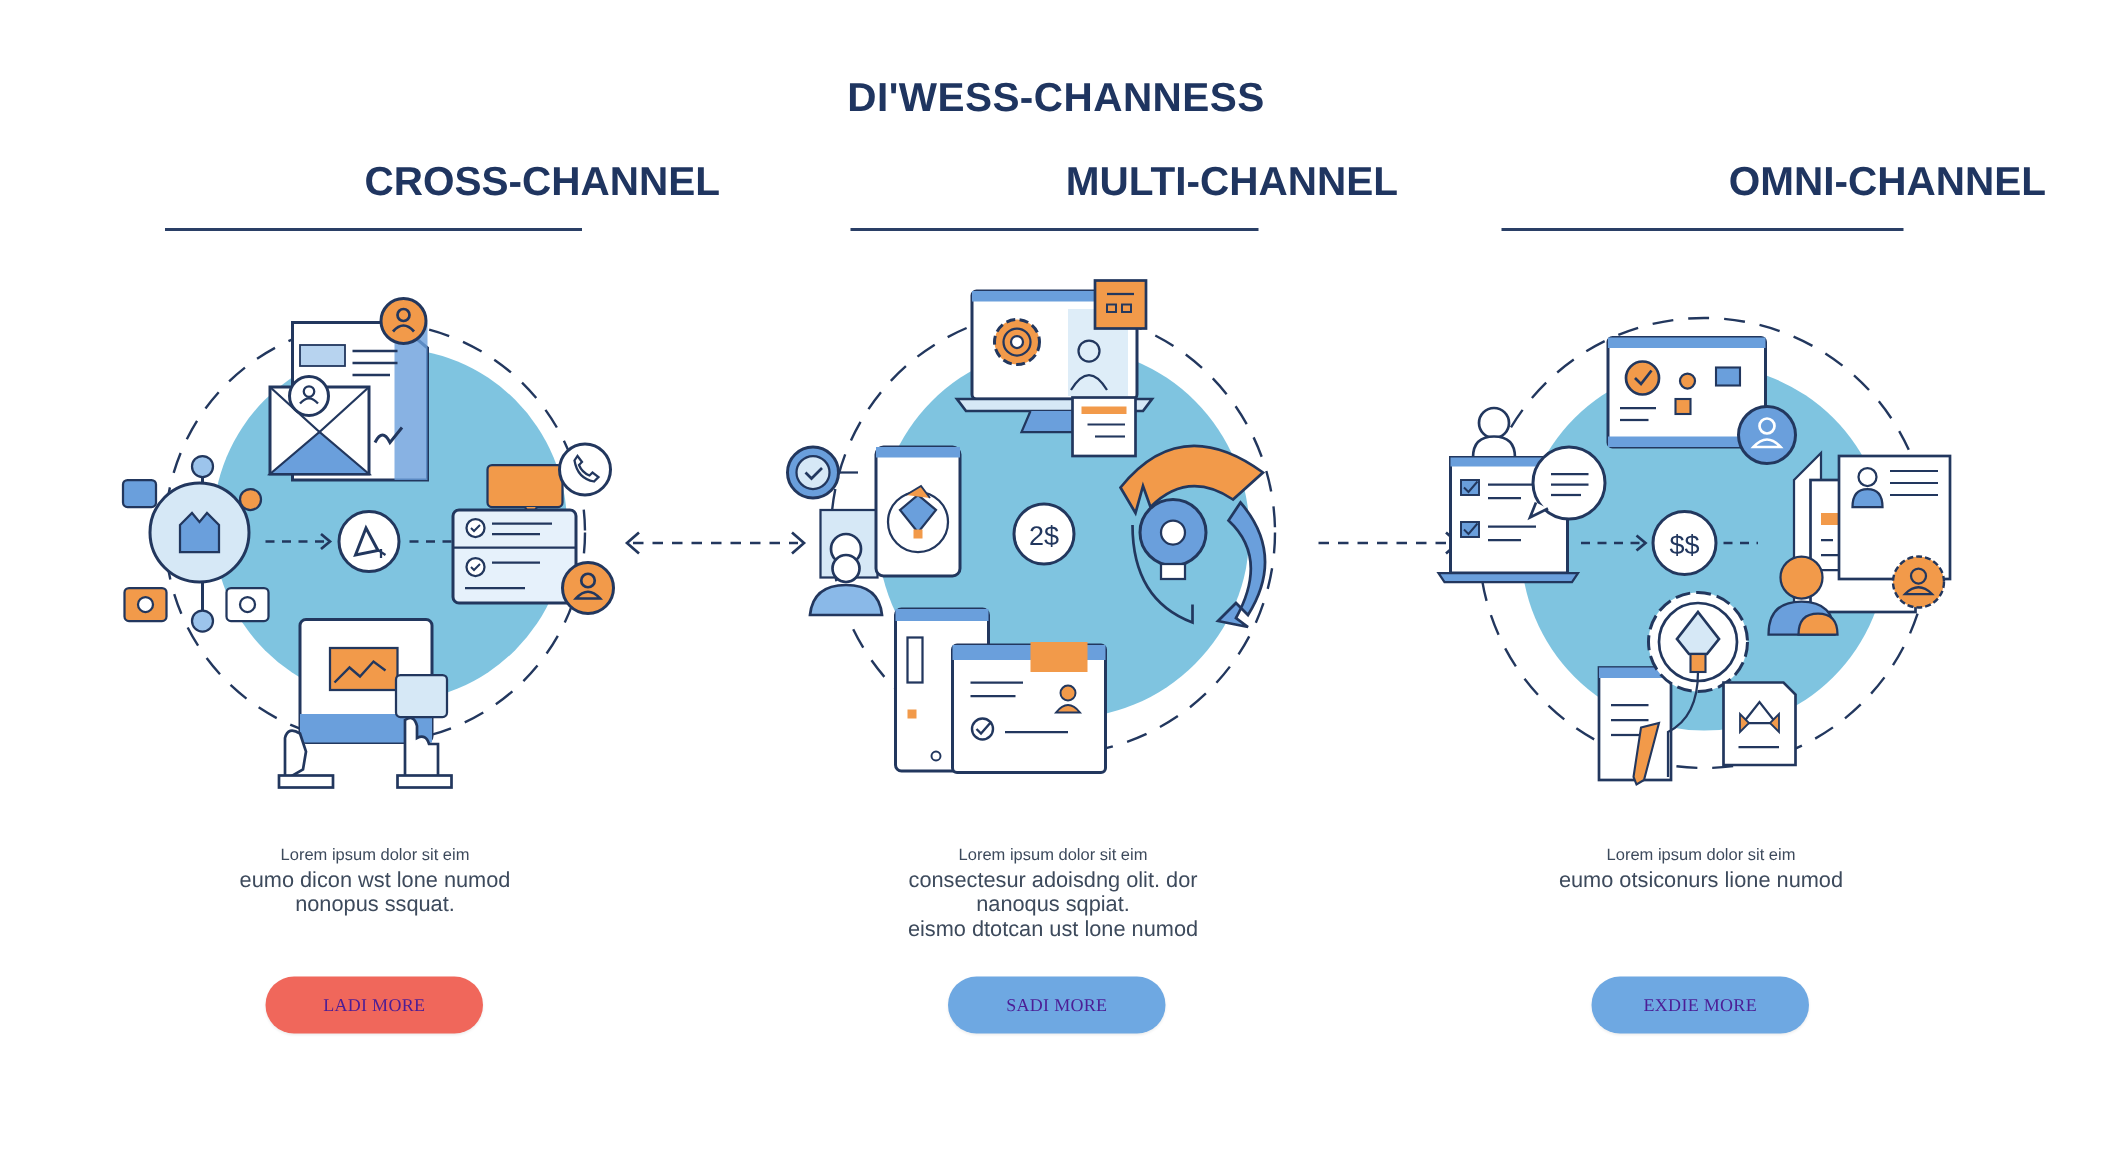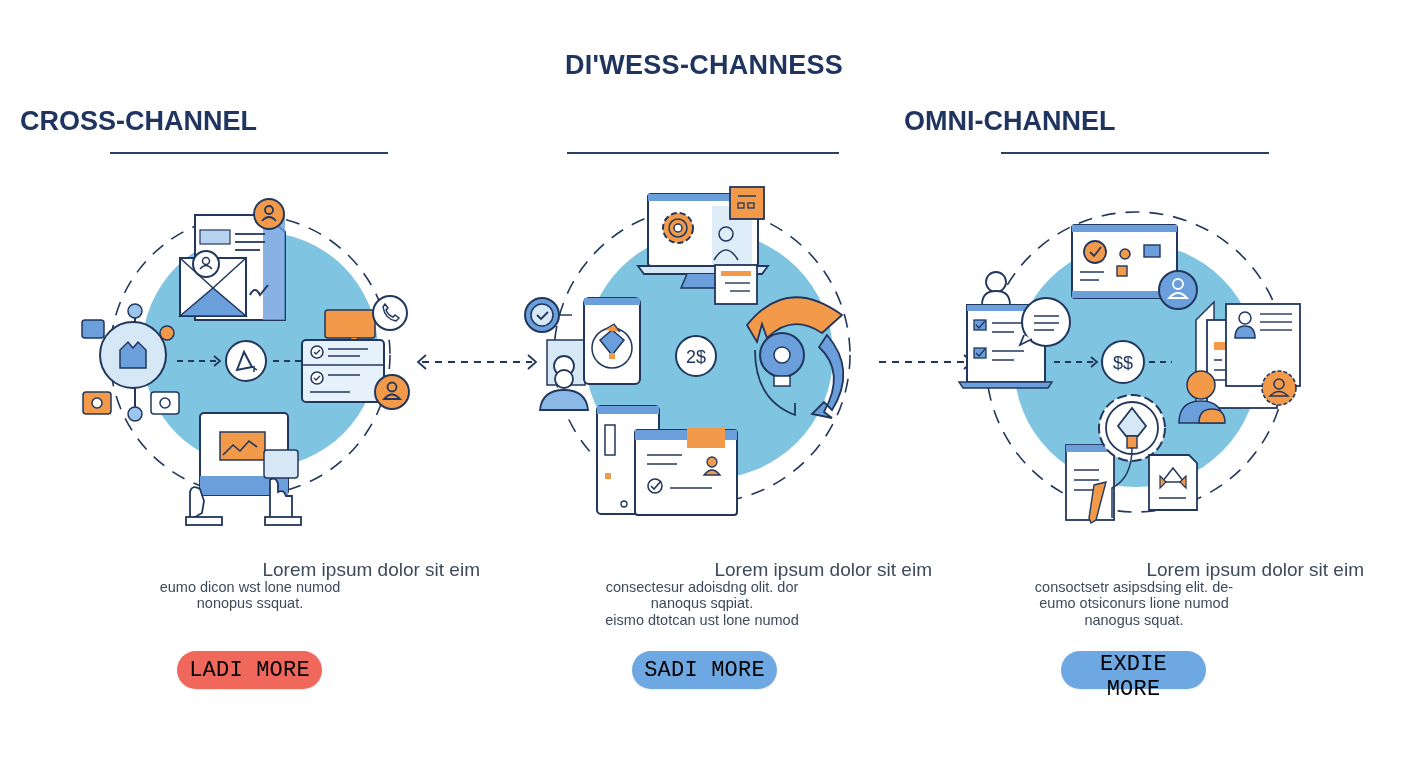--- a/index.html
+++ b/index.html
@@ -6,34 +6,34 @@
   body {
     width: 1408px; height: 768px; background: #ffffff; overflow: hidden;
     font-family: "Liberation Sans", "DejaVu Sans", sans-serif; position: relative;
   }
   .main-title {
     position: absolute; left: 0; width: 1408px; top: 50px; text-align: center;
     font-size: 27px; font-weight: 700; color: #1f3560; letter-spacing: 0.3px;
   }
   .col { position: absolute; top: 0; width: 460px; height: 768px; }
   .col-title {
-    position: absolute; top: 106px; left: 0; width: 100%; text-align: left;
+    position: absolute; top: 106px; left: 0; width: 100%; text-align: right;
     font-size: 27px; font-weight: 700; color: #1f3560;
   }
   .col-rule { position: absolute; top: 152px; height: 2px; background: #2a3f66; }
   .illus { position: absolute; top: 170px; left: 0; width: 460px; height: 370px; }
   .desc {
     position: absolute; top: 562px; left: 0; width: 100%; text-align: center;
     font-size: 14.5px; line-height: 16.5px; color: #3d4a5c;
   }
-  .desc .l1 { font-size: 19px; text-align: right; }
+  .desc .l1 { font-size: 11px; }
   .btn {
     position: absolute; top: 651px; height: 38px; width: 145px; border-radius: 19px;
-    border: none; color: #000000; font-family: Liberation Mono, monospace;
-    font-size: 22px; font-weight: 500; letter-spacing: 0.2px; cursor: pointer;
+    border: none; color: #4c1d95; font-family: Liberation Serif, serif;
+    font-size: 12px; font-weight: 500; letter-spacing: 0.2px; cursor: pointer;
     box-shadow: 0 1px 2px rgba(0,0,0,0.08);
   }
   .flow-arrow { position: absolute; top: 350px; height: 24px; }
 </style>
 </head>
 <body>
 
 <div class="main-title">DI'WESS-CHANNESS</div>
 
 <div class="col" style="left:20px;">
@@ -141,20 +141,21 @@
   <button class="btn" style="left:157px;background:#f0675b;">LADI MORE</button>
 </div>
 
 <svg class="flow-arrow" style="left:412px;width:130px;" viewBox="0 0 130 24">
   <line x1="10" y1="12" x2="120" y2="12" stroke="#22375e" stroke-width="1.8" stroke-dasharray="7 6"></line>
   <path d="M14 5 l-8 7 l8 7" fill="none" stroke="#22375e" stroke-width="1.8"></path>
   <path d="M116 5 l8 7 l-8 7" fill="none" stroke="#22375e" stroke-width="1.8"></path>
 </svg>
 
 <div class="col" style="left:472px;">
+  <div class="col-title">MULTI-CHANNEL</div>
   <div class="col-rule" style="left:95px;width:272px;"></div>
 
   <svg class="illus" viewBox="0 0 460 370">
     <circle cx="230" cy="185" r="148" fill="none" stroke="#22375e" stroke-width="1.6" stroke-dasharray="14 10"></circle>
     <circle cx="237" cy="185" r="124" fill="#7fc4e0"></circle>
 
     <g>
       <rect x="176" y="24" width="110" height="72" rx="3" fill="#ffffff" stroke="#22375e" stroke-width="2"></rect>
       <rect x="176" y="24" width="110" height="7" fill="#6a9fdc"></rect>
       <rect x="240" y="36" width="40" height="58" fill="#d6e8f6" opacity="0.8"></rect>
@@ -355,18 +356,16 @@
       <path d="M245 285 L285 285 L293 293 L293 340 L245 340 Z" fill="#ffffff" stroke="#22375e" stroke-width="1.8"></path>
       <path d="M258 312 l11 -14 l11 14 Z" fill="none" stroke="#22375e" stroke-width="1.5"></path>
       <path d="M256 306 l6 6 l-6 6 Z" fill="#f29a4a" stroke="#22375e" stroke-width="1.2"></path>
       <path d="M282 306 l-6 6 l6 6 Z" fill="#f29a4a" stroke="#22375e" stroke-width="1.2"></path>
       <line x1="255" y1="328" x2="282" y2="328" stroke="#22375e" stroke-width="1.5"></line>
     </g>
   </svg>
 
   <div class="desc">
     <div class="l1">Lorem ipsum dolor sit eim</div>
-    <div>consoctsetr asipsdsing elit. de-</div>
     <div>eumo otsiconurs lione numod</div>
-    <div>nanogus squat.</div>
   </div>
   <button class="btn" style="left:157px;background:#6ea8e2;">EXDIE MORE</button>
 </div>
 
 </body></html>

